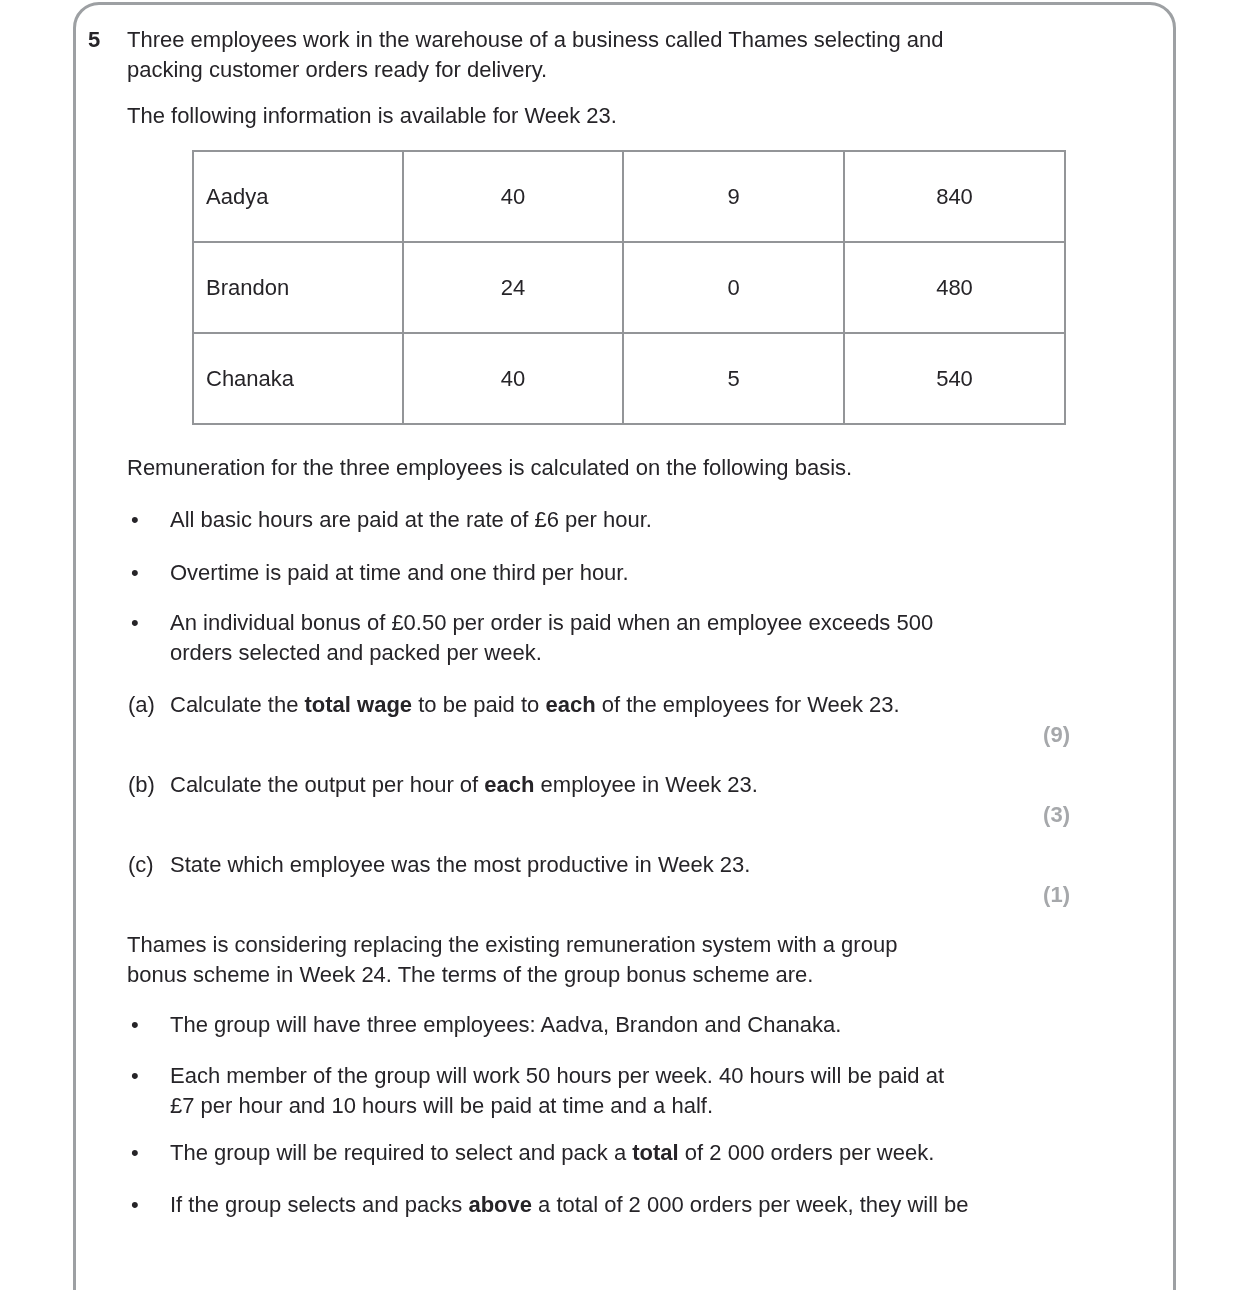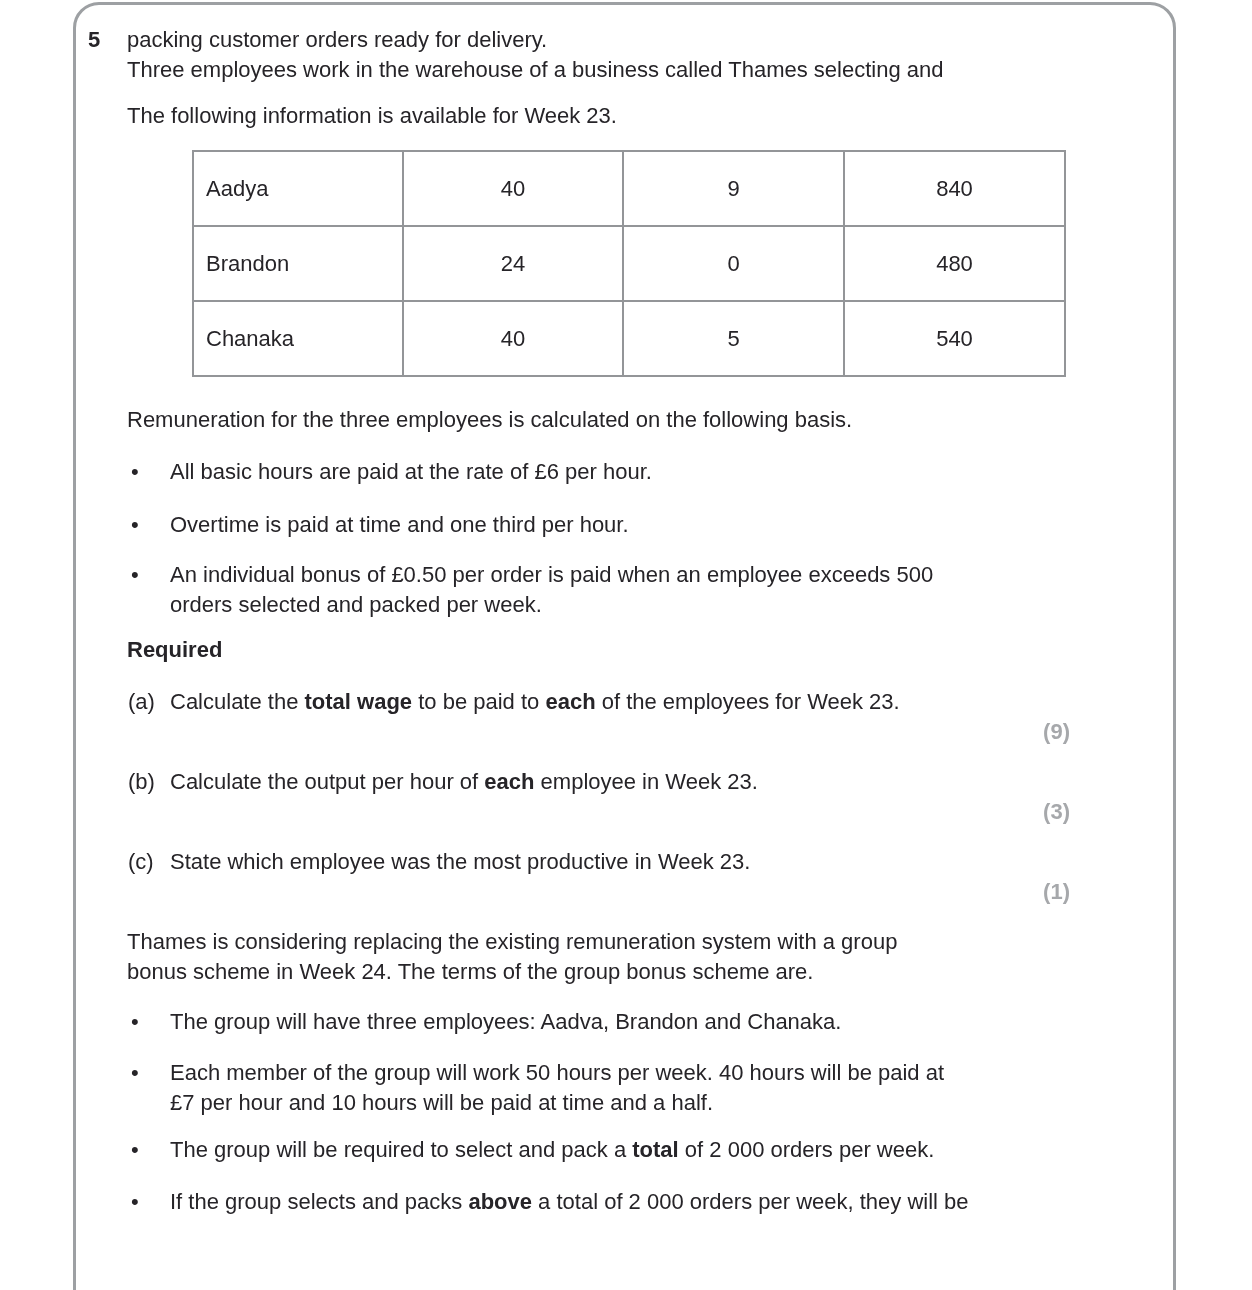--- a/index.html
+++ b/index.html
@@ -100,35 +100,35 @@
     text-align: center;
     padding: 0;
   }
   table.data th.left, table.data td.left {
     text-align: left;
     padding-left: 12px;
   }
   table.data td {
     height: 57px;
     text-align: center;
-    padding: 8px;
+    padding: 16px;
   }
   b { font-weight: bold; }
 </style>
 </head>
 <body>
 
 <div class="sheet">
   <div class="qnum">5</div>
 
   <div class="content">
 
     <div>
+      <div class="line">Three employees work in the warehouse of a business called Thames selecting and</div>
       <div class="line">packing customer orders ready for delivery.</div>
-      <div class="line">Three employees work in the warehouse of a business called Thames selecting and</div>
     </div>
 
     <div class="para-info line">The following information is available for Week 23.</div>
 
     <div class="qtable">
       <table class="data">
         <colgroup>
             <col class="c0">
             <col class="c1">
             <col class="c2">
@@ -170,21 +170,20 @@
     </div>
 
     <div class="bullet-row mt-b3">
       <span class="dot-cell">•</span>
       <span class="bullet-text">
         <span class="line">An individual bonus of £0.50 per order is paid when an employee exceeds 500</span><br>
         <span class="line">orders selected and packed per week.</span>
       </span>
     </div>
 
-    <div class="required-label line">Required</div>
 
     <div class="subq mt-a">
       <span class="prefix-cell">(a)</span>
       <span class="bullet-text line"><span>Calculate the </span><b>total wage</b><span> to be paid to </span><b>each</b><span> of the employees for Week 23.</span></span>
     </div>
     <div class="marks">(9)</div>
 
     <div class="subq mt-bq">
       <span class="prefix-cell">(b)</span>
       <span class="bullet-text line"><span>Calculate the output per hour of </span><b>each</b><span> employee in Week 23.</span></span>

